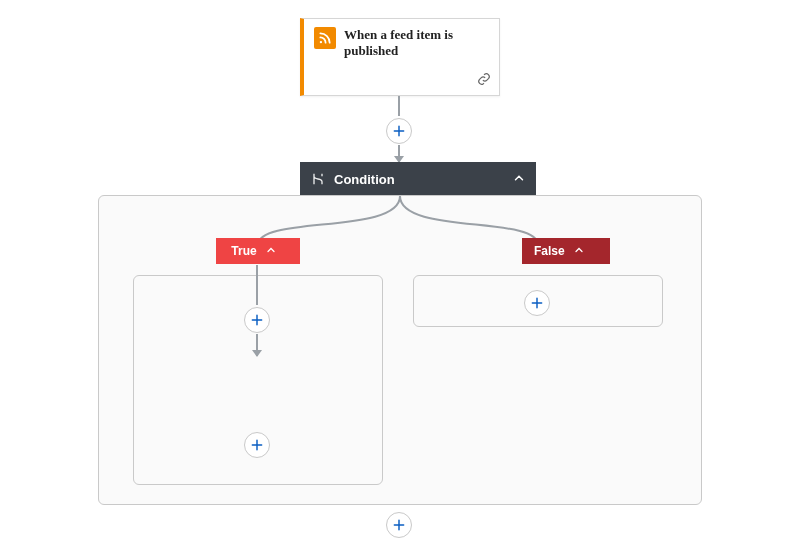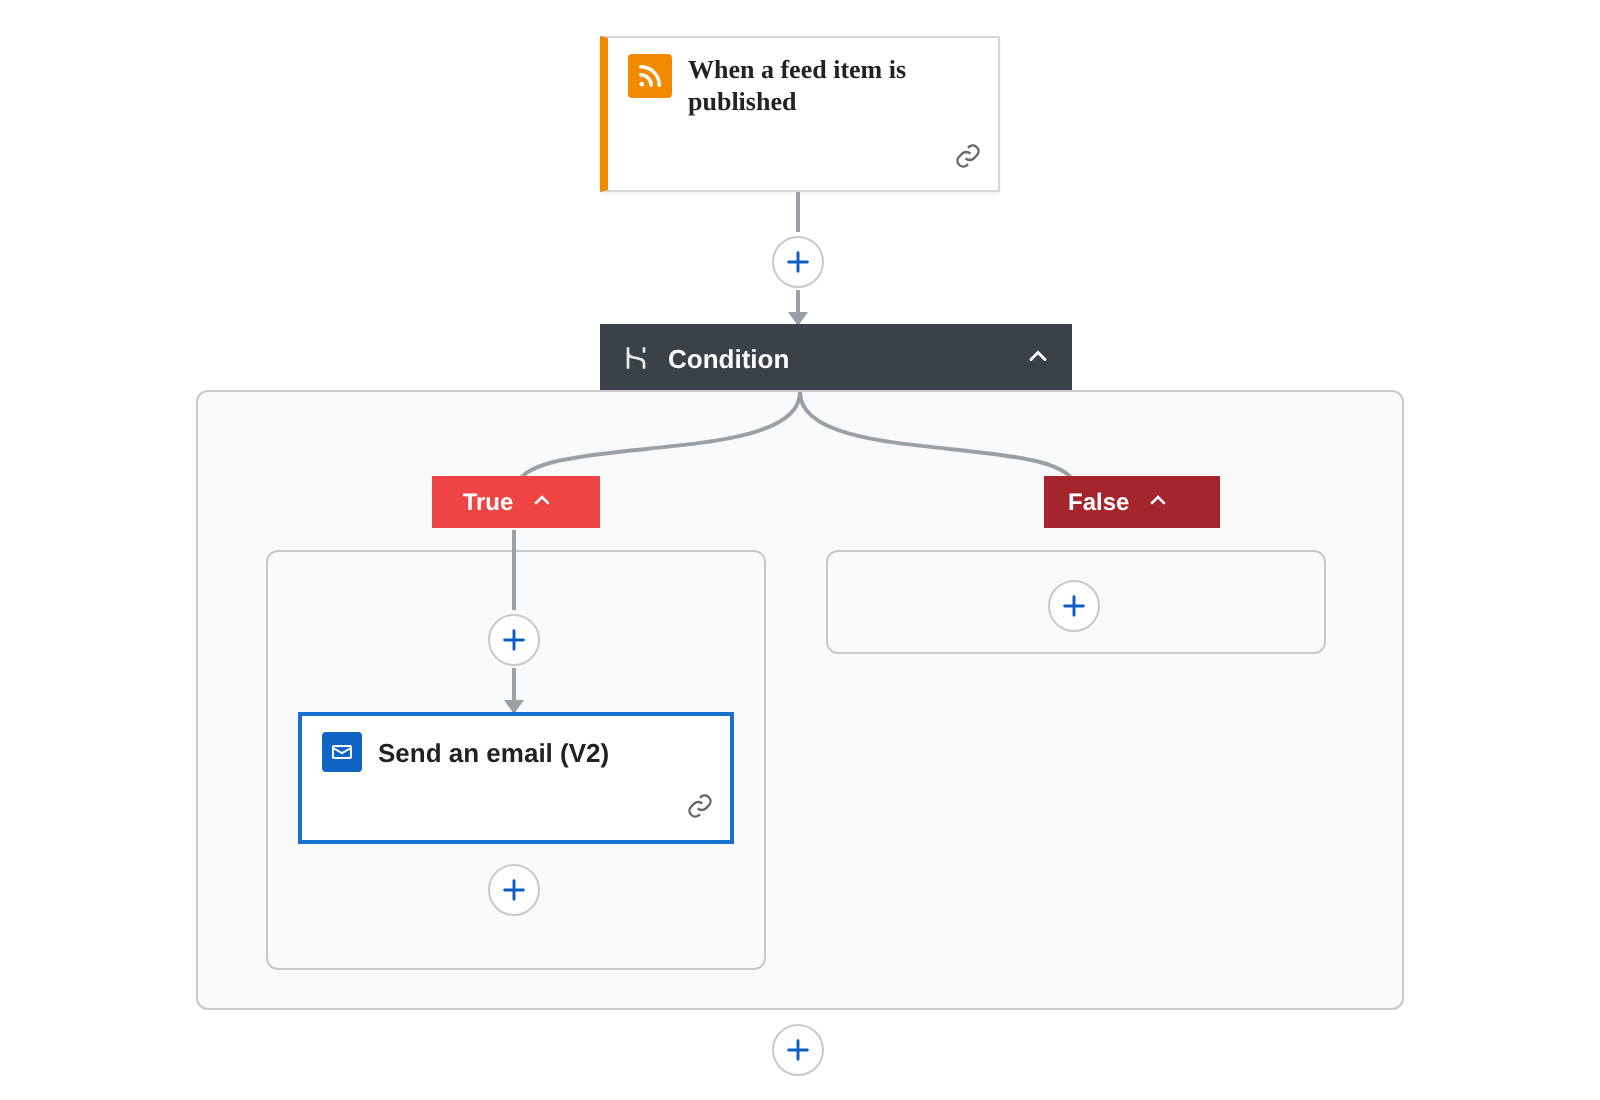--- a/index.html
+++ b/index.html
@@ -237,37 +237,20 @@
   <div class="branch branch-false"></div>
 
   <div class="vline t1 noarrow"></div>
   <div class="plus-btn plus-true1">
     <svg viewBox="0 0 24 24" class="plus-blue" fill="none" stroke-width="2.5" stroke-linecap="round">
         <path d="M12 4v16M4 12h16"></path>
       </svg>
   </div>
   <div class="vline t1a"></div>
 
-  <div class="email-card">
-    <div class="email-head">
-      <span class="outlook-icon">
-        <svg viewBox="0 0 24 24" fill="#fff">
-            <rect x="3" y="6" width="18" height="12" rx="1" fill="none" stroke="#fff" stroke-width="2"></rect>
-            <path d="M3 8l9 5 9-5" fill="none" stroke="#fff" stroke-width="2"></path>
-          </svg>
-      </span>
-      <span class="email-title">Send an email (V2)</span>
-    </div>
-    <span class="card-foot">
-      <svg viewBox="0 0 24 24" fill="none" stroke="#666" stroke-width="2">
-        <path d="M10 14a5 5 0 0 0 7 0l3-3a5 5 0 0 0-7-7l-1 1"></path>
-        <path d="M14 10a5 5 0 0 0-7 0l-3 3a5 5 0 0 0 7 7l1-1"></path>
-      </svg>
-    </span>
-  </div>
 
   <div class="plus-btn plus-true2">
     <svg viewBox="0 0 24 24" class="plus-blue" fill="none" stroke-width="2.5" stroke-linecap="round">
         <path d="M12 4v16M4 12h16"></path>
       </svg>
   </div>
 
   <div class="plus-btn plus-false">
     <svg viewBox="0 0 24 24" class="plus-blue" fill="none" stroke-width="2.5" stroke-linecap="round">
         <path d="M12 4v16M4 12h16"></path>

